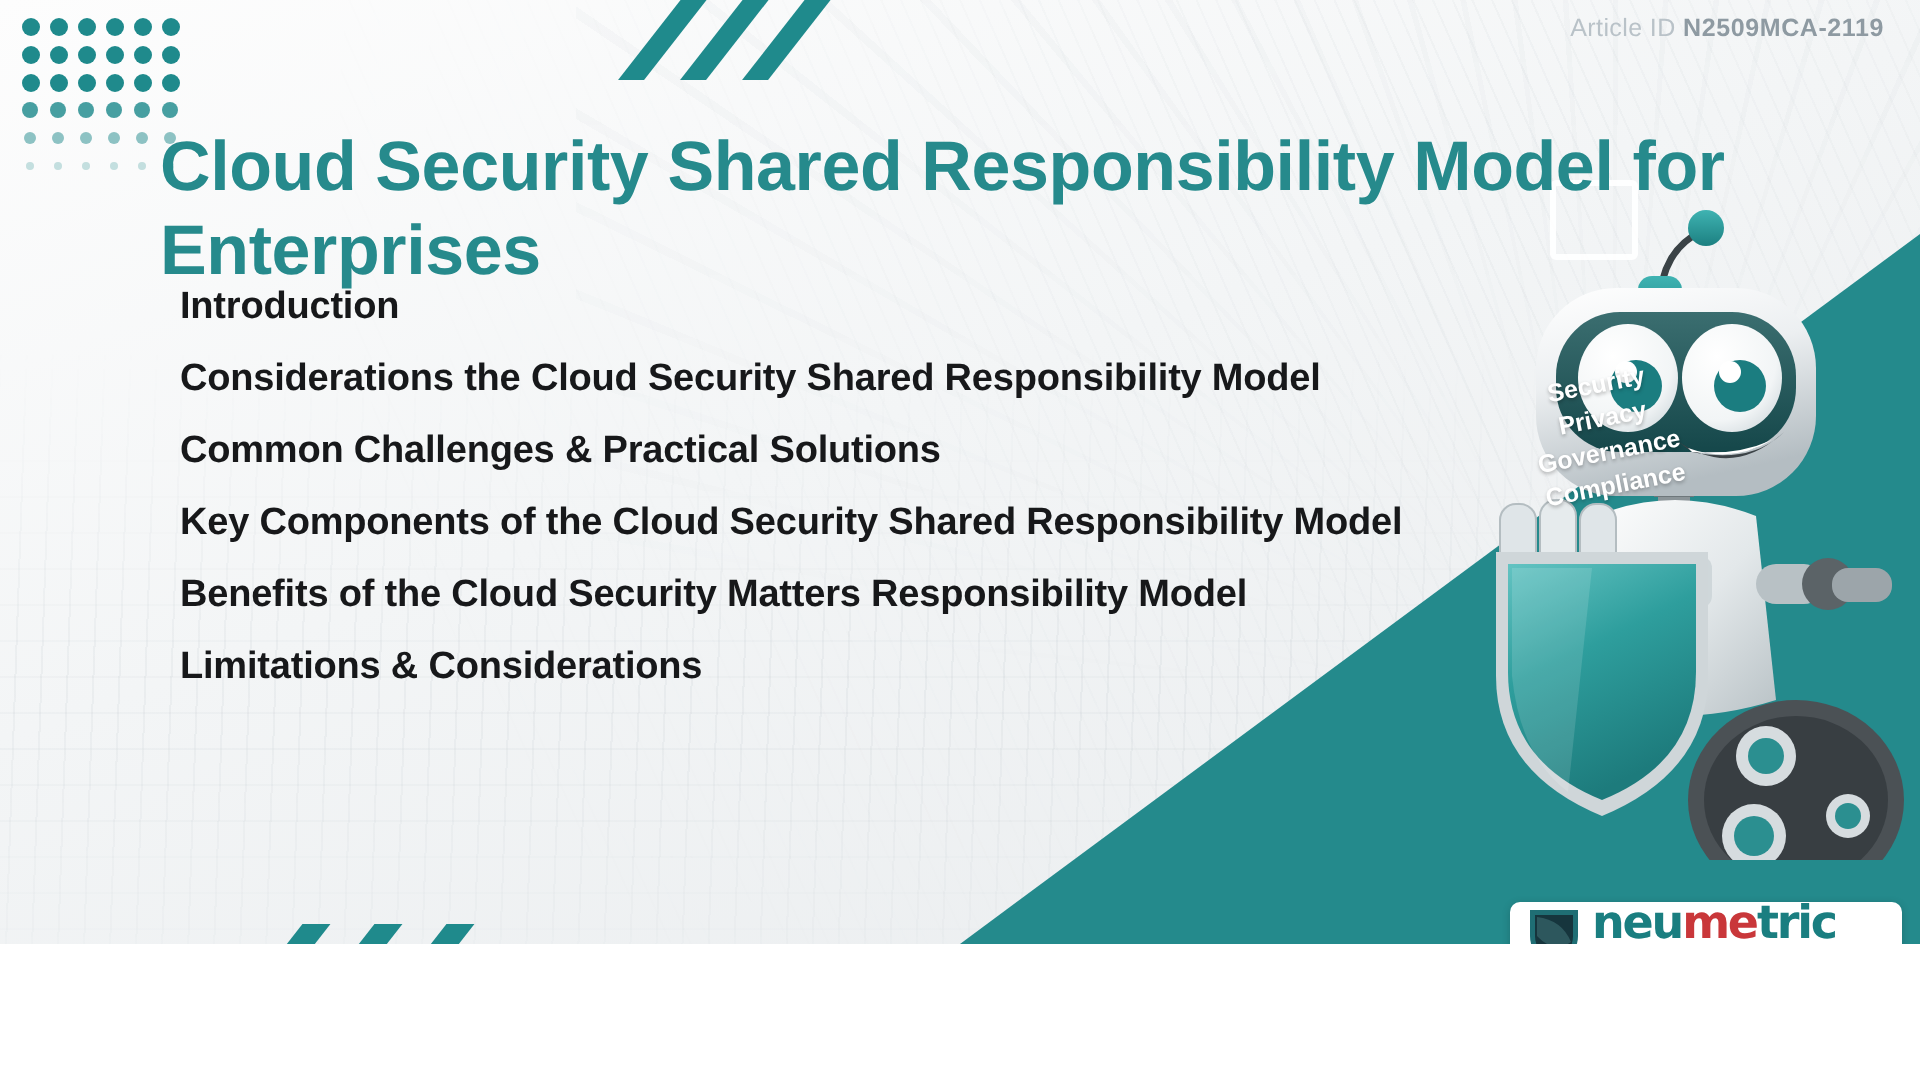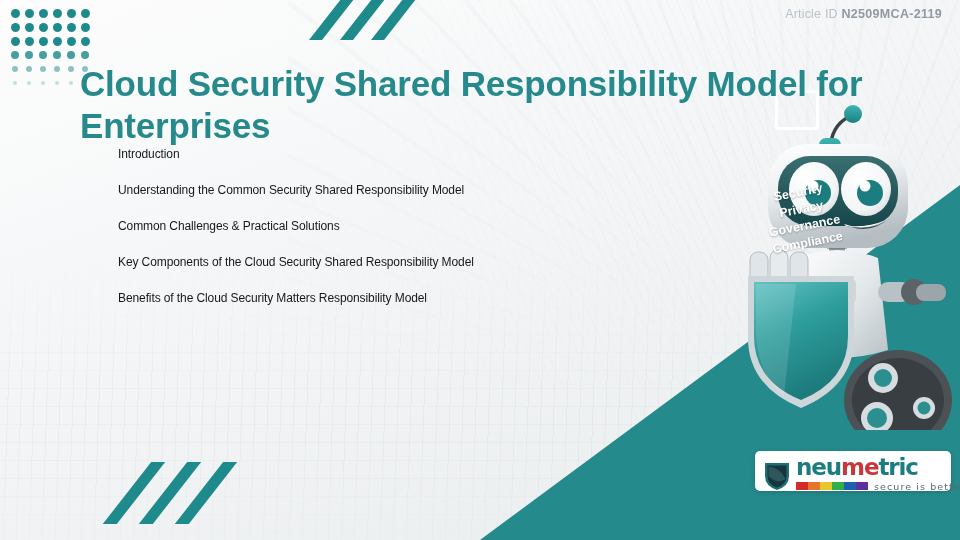--- a/index.html
+++ b/index.html
@@ -7,21 +7,21 @@
     padding: 0;
     background: #ffffff;
   }
   body {
     font-family: "Liberation Sans", sans-serif;
   }
 
   #slide {
     position: relative;
     width: 960px;
-    height: 540px;
+    height: 472px;
     overflow: hidden;
     background: linear-gradient(160deg, #fdfdfd 0%, #f3f5f6 45%, #e9ecee 100%);
   }
 
   
   .bg-mesh {
     position: absolute;
     inset: 0;
     pointer-events: none;
     opacity: .55;
@@ -165,47 +165,46 @@
   }
 
   
   .agenda {
     position: absolute;
     left: 90px; top: 136px;
     width: 630px;
     z-index: 5;
   }
   .agenda-item {
-    font-size: 12px;
-    font-weight: normal;
+    font-size: 19px;
+    font-weight: bold;
     color: #17181a;
     line-height: 36px;
     letter-spacing: -.1px;
     white-space: normal;
-    margin-left: 28px;
   }
 
   
   .robot {
     position: absolute;
     left: 726px; top: 100px;
     width: 234px; height: 330px;
     z-index: 4;
   }
 
   
   .logo-card {
     position: absolute;
     left: 755px; top: 451px;
     width: 196px; height: 40px;
     background: #ffffff;
     border-radius: 5px;
     box-shadow: 0 1px 4px rgba(0,0,0,.18);
     display: flex;
-    align-items: flex-end;
+    align-items: flex-start;
     padding: 0 6px 0 8px;
     box-sizing: border-box;
     z-index: 7;
   }
   .logo-shield { width: 28px; height: 32px; flex: 0 0 auto; margin-right: 5px; }
   .logo-text { display: flex; flex-direction: column; line-height: 1; flex: 1 1 auto; }
   .logo-word {
     font-size: 23px;
     font-weight: bold;
     color: #1a7e80;
@@ -292,24 +291,25 @@
 
   <div class="article-id">
     <span>Article ID</span>
     <span class="aid-value">N2509MCA-2119</span>
   </div>
 
   <h1 class="title">Cloud Security Shared Responsibility Model for Enterprises</h1>
 
   <div class="agenda">
     <div class="agenda-item">Introduction</div>
-    <div class="agenda-item">Understanding the Common Security Shared Responsibility Model</div>
+    <div class="agenda-item">Considerations the Cloud Security Shared Responsibility Model</div>
     <div class="agenda-item">Common Challenges &amp; Practical Solutions</div>
     <div class="agenda-item">Key Components of the Cloud Security Shared Responsibility Model</div>
     <div class="agenda-item">Benefits of the Cloud Security Matters Responsibility Model</div>
+    <div class="agenda-item">Limitations &amp; Considerations</div>
   </div>
 
   <div class="robot">
     <svg viewBox="0 0 234 330" width="234" height="330">
       <defs>
         <linearGradient id="bodyG" x1="0" y1="0" x2="1" y2="1">
           <stop offset="0%" stop-color="#ffffff"></stop>
           <stop offset="55%" stop-color="#e3e8ea"></stop>
           <stop offset="100%" stop-color="#b9c2c6"></stop>
         </linearGradient>

